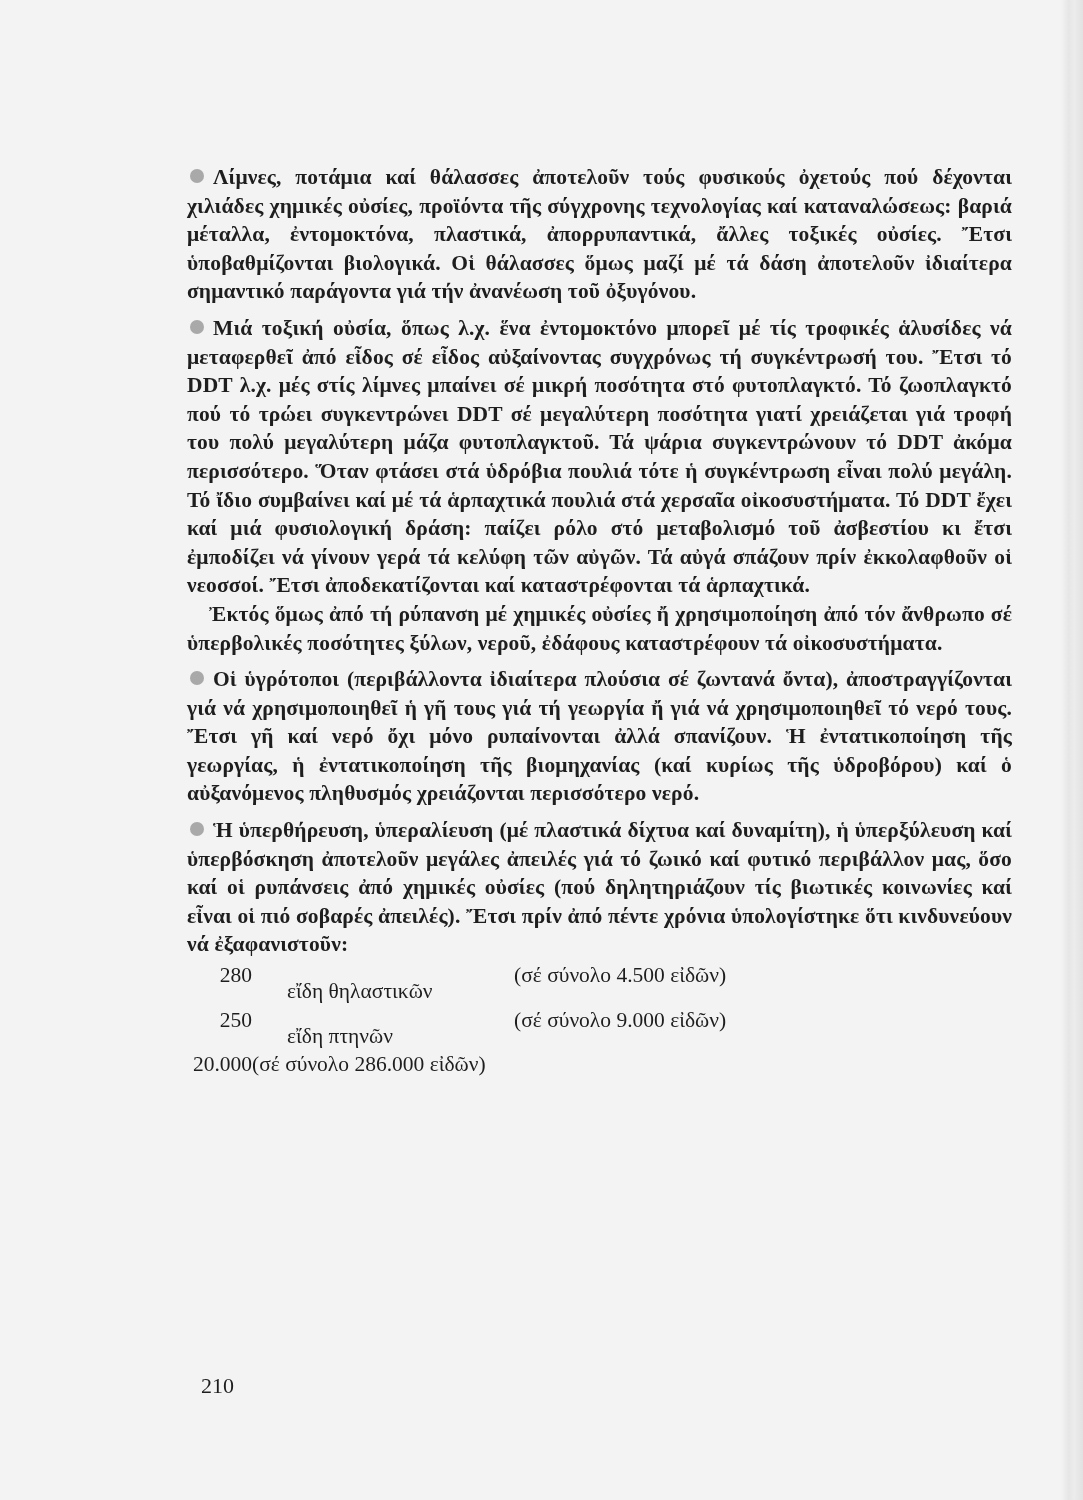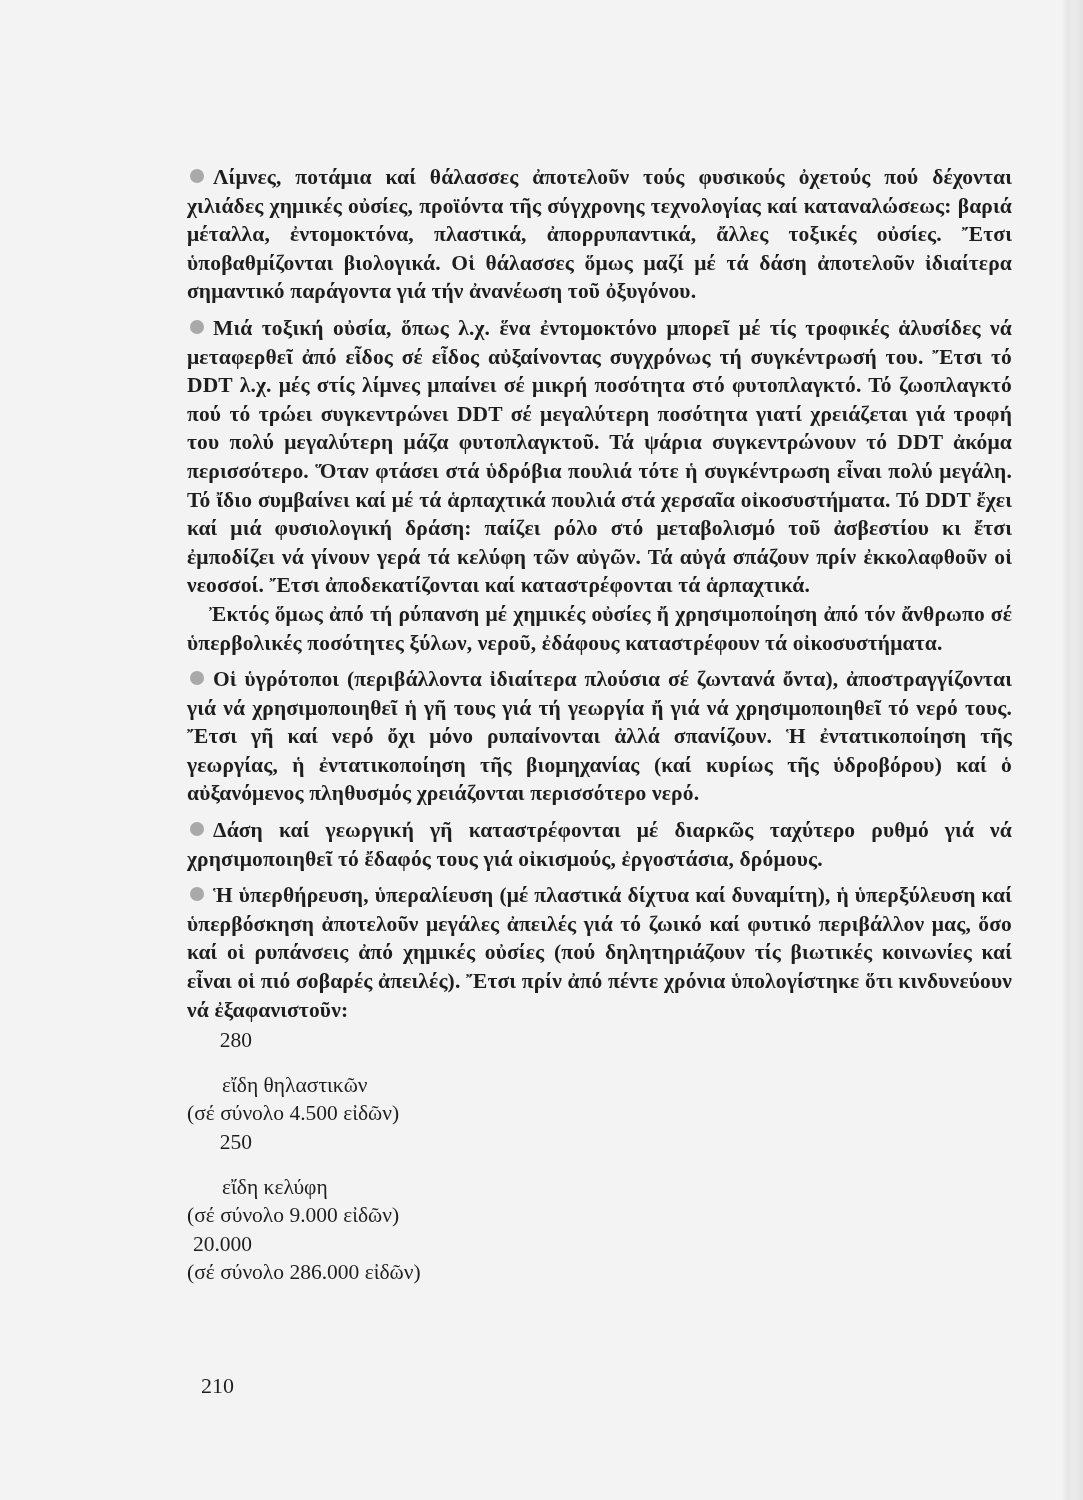--- a/index.html
+++ b/index.html
@@ -49,21 +49,20 @@
       margin-left: 3px;
       vertical-align: 1px;
     }
     .species-table {
       margin-top: 2px;
       font-size: 21.5px;
       line-height: 28.6px;
     }
     .species-row {
       display: flex;
-      flex-direction: column;
     }
     .species-count {
       width: 65px;
       text-align: right;
       flex: none;
     }
     .species-kind {
       width: 227px;
       padding-left: 35px;
       flex: none;
@@ -88,33 +87,32 @@
 <div class="text-block">
 
   <p class="para"><span class="bullet"></span><span>Λίμνες, ποτάμια καί θάλασσες ἀποτελοῦν τούς φυσικούς ὀχετούς πού δέχονται χιλιάδες χημικές οὐσίες, προϊόντα τῆς σύγχρονης τεχνολογίας καί καταναλώσεως: βαριά μέταλλα, ἐντομοκτόνα, πλαστικά, ἀπορρυπαντικά, ἄλλες τοξικές οὐσίες. Ἔτσι ὑποβαθμίζονται βιολογικά. Οἱ θάλασσες ὅμως μαζί μέ τά δάση ἀποτελοῦν ἰδιαίτερα σημαντικό παράγοντα γιά τήν ἀνανέωση τοῦ ὀξυγόνου.</span></p>
 
   <p class="para gap-before"><span class="bullet"></span><span>Μιά τοξική οὐσία, ὅπως λ.χ. ἕνα ἐντομοκτόνο μπορεῖ μέ τίς τροφικές ἁλυσίδες νά μεταφερθεῖ ἀπό εἶδος σέ εἶδος αὐξαίνοντας συγχρόνως τή συγκέντρωσή του. Ἔτσι τό DDT λ.χ. μές στίς λίμνες μπαίνει σέ μικρή ποσότητα στό φυτοπλαγκτό. Τό ζωοπλαγκτό πού τό τρώει συγκεντρώνει DDT σέ μεγαλύτερη ποσότητα γιατί χρειάζεται γιά τροφή του πολύ μεγαλύτερη μάζα φυτοπλαγκτοῦ. Τά ψάρια συγκεντρώνουν τό DDT ἀκόμα περισσότερο. Ὅταν φτάσει στά ὑδρόβια πουλιά τότε ἡ συγκέντρωση εἶναι πολύ μεγάλη. Τό ἴδιο συμβαίνει καί μέ τά ἁρπαχτικά πουλιά στά χερσαῖα οἰκοσυστήματα. Τό DDT ἔχει καί μιά φυσιολογική δράση: παίζει ρόλο στό μεταβολισμό τοῦ ἀσβεστίου κι ἔτσι ἐμποδίζει νά γίνουν γερά τά κελύφη τῶν αὐγῶν. Τά αὐγά σπάζουν πρίν ἐκκολαφθοῦν οἱ νεοσσοί. Ἔτσι ἀποδεκατίζονται καί καταστρέφονται τά ἁρπαχτικά.</span></p>
 
   <p class="para indent"><span>Ἐκτός ὅμως ἀπό τή ρύπανση μέ χημικές οὐσίες ἤ χρησιμοποίηση ἀπό τόν ἄνθρωπο σέ ὑπερβολικές ποσότητες ξύλων, νεροῦ, ἐδάφους καταστρέφουν τά οἰκοσυστήματα.</span></p>
 
   <p class="para gap-before"><span class="bullet"></span><span>Οἱ ὑγρότοποι (περιβάλλοντα ἰδιαίτερα πλούσια σέ ζωντανά ὄντα), ἀποστραγγίζονται γιά νά χρησιμοποιηθεῖ ἡ γῆ τους γιά τή γεωργία ἤ γιά νά χρησιμοποιηθεῖ τό νερό τους. Ἔτσι γῆ καί νερό ὄχι μόνο ρυπαίνονται ἀλλά σπανίζουν. Ἡ ἐντατικοποίηση τῆς γεωργίας, ἡ ἐντατικοποίηση τῆς βιομηχανίας (καί κυρίως τῆς ὑδροβόρου) καί ὁ αὐξανόμενος πληθυσμός χρειάζονται περισσότερο νερό.</span></p>
 
-  <p class="para gap-before"><span class="bullet"></span><span>Δάση καί γεωργική γῆ καταστρέφονται μέ διαρκῶς ταχύτερο ρυθμό γιά νά χρησιμοποιηθεῖ τό ἔδαφός τους γιά οἰκισμούς, ἐργοστάσια, δρόμους.</span></p>
 
   <p class="para gap-before"><span class="bullet"></span><span>Ἡ ὑπερθήρευση, ὑπεραλίευση (μέ πλαστικά δίχτυα καί δυναμίτη), ἡ ὑπερξύλευση καί ὑπερβόσκηση ἀποτελοῦν μεγάλες ἀπειλές γιά τό ζωικό καί φυτικό περιβάλλον μας, ὅσο καί οἱ ρυπάνσεις ἀπό χημικές οὐσίες (πού δηλητηριάζουν τίς βιωτικές κοινωνίες καί εἶναι οἱ πιό σοβαρές ἀπειλές). Ἔτσι πρίν ἀπό πέντε χρόνια ὑπολογίστηκε ὅτι κινδυνεύουν νά ἐξαφανιστοῦν:</span></p>
 
   <div class="species-table">
     <div class="species-row">
       <span class="species-count">280</span>
       <span class="species-kind">εἴδη θηλαστικῶν</span>
       <span class="species-total">(σέ σύνολο 4.500 εἰδῶν)</span>
     </div>
     <div class="species-row">
       <span class="species-count">250</span>
-      <span class="species-kind">εἴδη κελύφη</span>
+      <span class="species-kind">εἴδη πτηνῶν</span>
       <span class="species-total">(σέ σύνολο 9.000 εἰδῶν)</span>
     </div>
     <div class="species-row">
       <span class="species-count">20.000</span>
       <span class="species-total">(σέ σύνολο 286.000 εἰδῶν)</span>
     </div>
   </div>
 </div>
 
 <div class="page-number">210</div>

